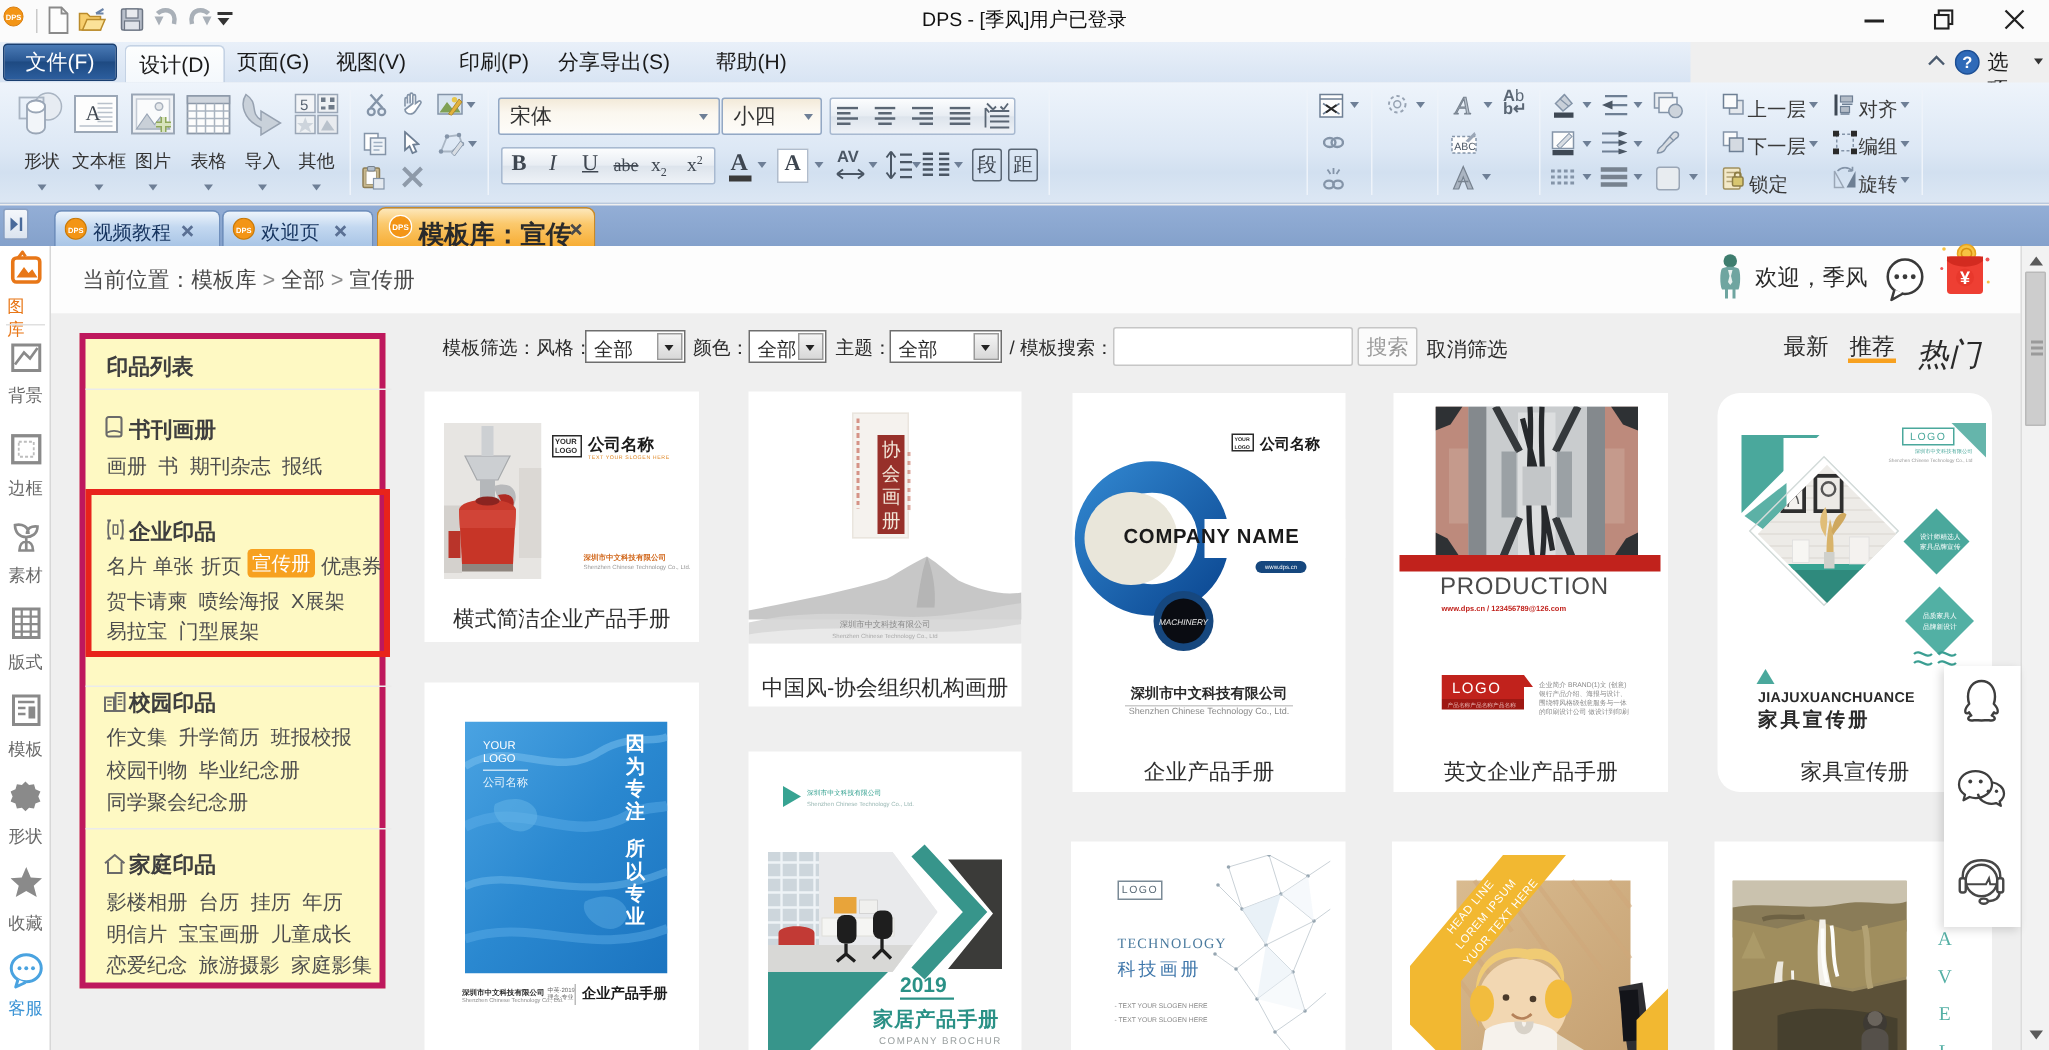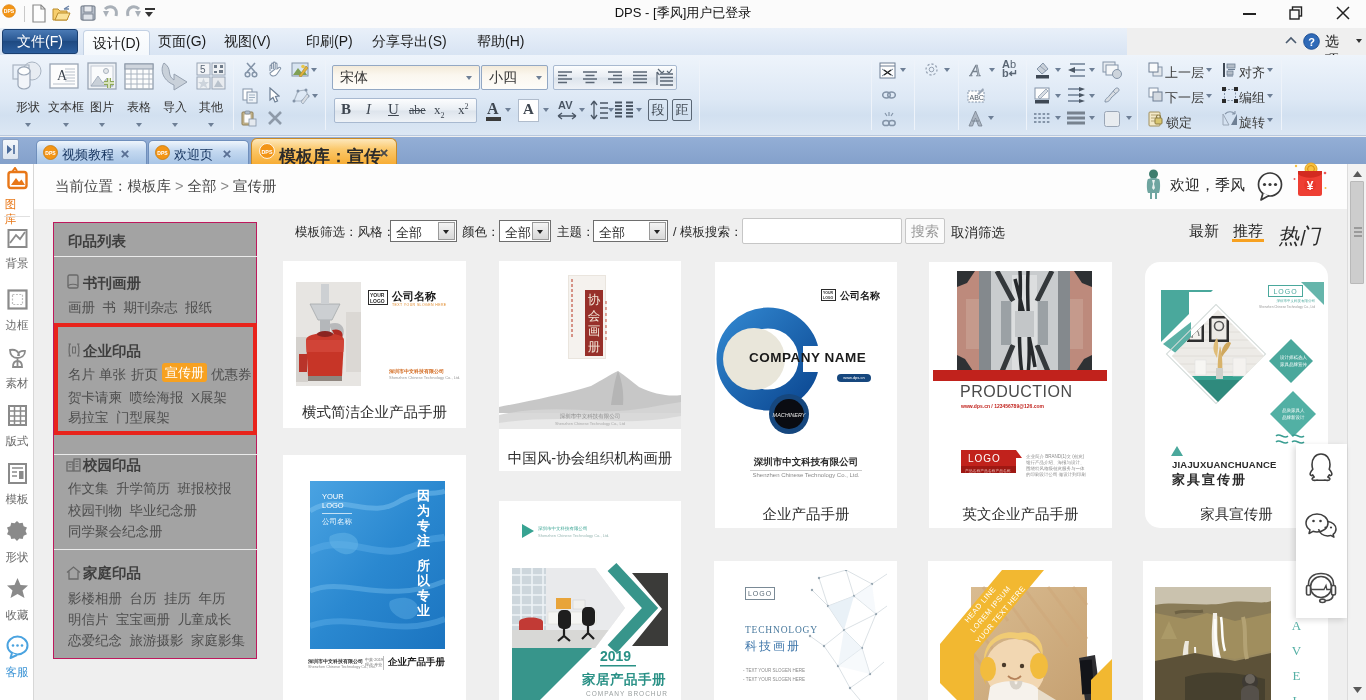--- a/index.html
+++ b/index.html
@@ -521,21 +521,21 @@
   </div>
   <div class="abs" style="left:639px;top:15px;font-size:12.5px;color:#2a2a2a;">/ 模板搜索：</div>
   <div class="abs" style="left:708px;top:9px;width:160px;height:26px;background:#fff;border:1px solid #c6c6c6;border-radius:2px;"></div>
   <div class="abs" style="left:871px;top:9px;width:40px;height:26px;background:#fbfbfb;border:1px solid #c6c6c6;border-radius:2px;font-size:14px;color:#9a9a9a;text-align:center;line-height:24px;">搜索</div>
   <div class="abs" style="left:917px;top:15px;font-size:13.5px;color:#2a2a2a;">取消筛选</div>
   <div class="abs" style="left:1155px;top:13px;font-size:15px;color:#2a2a2a;">最新</div>
   <div class="abs" style="left:1199px;top:13px;font-size:15px;color:#2a2a2a;">推荐</div>
   <div class="abs" style="left:1198px;top:30px;width:32px;height:3px;background:#f7a120;"></div>
   <div class="abs" style="left:1244px;top:13px;font-size:21px;color:#2a2a2a;font-style:italic;">热门</div>
 
-  <div class="abs" style="left:19px;top:13px;width:204px;height:437px;background:#a3a3a3;border:1px solid #be185d;">
+  <div class="abs" style="left:19px;top:13px;width:204px;height:437px;background:#fef9c3;border:4px solid #be185d;">
     <div class="abs" style="left:14px;top:9px;font-size:14.5px;font-weight:bold;color:#3e3e3e;">印品列表</div>
     <div class="abs" style="left:0;top:33px;width:204px;height:1px;background:#ebebeb;"></div>
     <svg class="abs" style="left:13px;top:51px;" width="12" height="15" viewBox="0 0 12 15">
         <rect x="1" y="1" width="10" height="13" rx="1.5" fill="none" stroke="#6a6a6a" stroke-width="1.4"></rect>
         <path d="M1 11.5 C4 10 8 10 11 11.5" fill="none" stroke="#6a6a6a" stroke-width="1.2"></path>
       </svg>
     <div class="abs" style="left:29px;top:51px;font-size:14.5px;font-weight:bold;color:#3e3e3e;">书刊画册</div>
     <div class="abs" style="left:14px;top:76px;font-size:13.5px;color:#4e4e4e;white-space:nowrap;">画册&nbsp;&nbsp;书&nbsp;&nbsp;期刊杂志&nbsp;&nbsp;报纸</div>
 
     <div class="abs" style="left:0px;top:100px;width:203px;height:112px;border:4px solid #e8231b;"></div>

